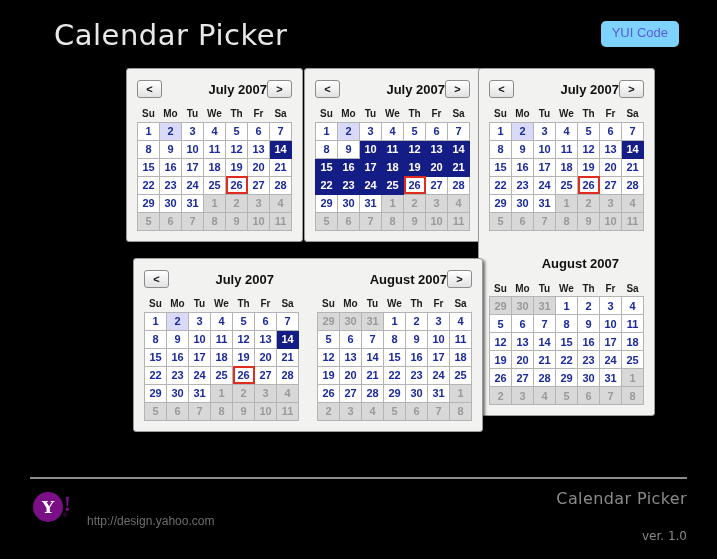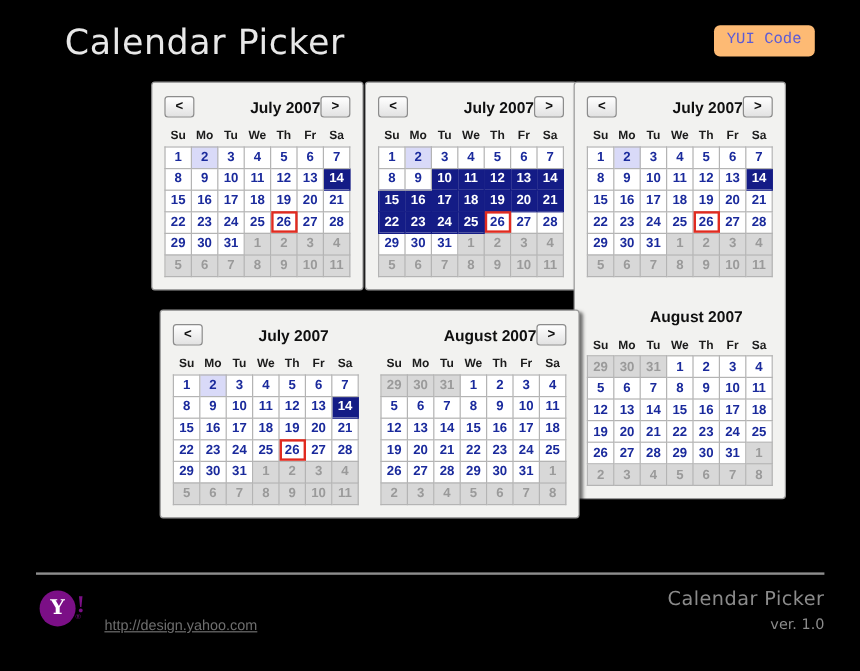--- a/index.html
+++ b/index.html
@@ -16,24 +16,24 @@
   #header { position:absolute; left:0; top:0; width:717px; height:66px; }
   #page-title {
     position:absolute; left:54px; top:18px;
     font-size:29px; font-weight:400; letter-spacing:0.5px;
     color:#e8e8e8;
     font-family:"DejaVu Sans", sans-serif;
     white-space:nowrap;
   }
   .hdr-btns { position:absolute; right:38px; top:21px; display:flex; gap:8px; }
   .hdr-btn {
-    background:#fdba74; border:none; border-radius:5px;
+    background:#7dd3fc; border:none; border-radius:5px;
     color:#5b5bd6; font-size:13px; font-weight:400;
     padding:5px 11px 6px; cursor:pointer;
-    font-family:Liberation Mono, monospace;
+    font-family:Liberation Sans, sans-serif;
     line-height:1.15;
   }
 
   
   .cal-panel {
     position:absolute;
     background:#f2f2f0;
     border:1px solid #9a9a9a;
     border-radius:3px;
     box-shadow:2px 2px 3px rgba(0,0,0,0.55);
@@ -118,32 +118,31 @@
     font-size:20px; font-weight:bold; letter-spacing:0.5px;
     color:#707070;
     font-family:"DejaVu Sans", sans-serif;
     white-space:nowrap;
   }
   #stencil-url {
     position:absolute; left:87px; top:50px;
     font-size:12px; color:#6e6e6e;
     font-family:"Liberation Sans", sans-serif;
     white-space:nowrap;
-    text-decoration:underline;
   }
   #footer-doc {
     position:absolute; right:30px; top:25px;
     text-align:right;
   }
   #footer-doc-title {
     font-size:16px; color:#8b8b8b; letter-spacing:0.4px;
     font-family:"DejaVu Sans", sans-serif;
   }
   #footer-doc-ver {
-    margin-top:5px;
+    margin-top:21px;
     font-size:12px; color:#8b8b8b;
     font-family:"DejaVu Sans", sans-serif;
   }
 </style>
 </head>
 <body>
 
 <div id="header">
   <div id="page-title">Calendar Picker</div>
   <div class="hdr-btns">

